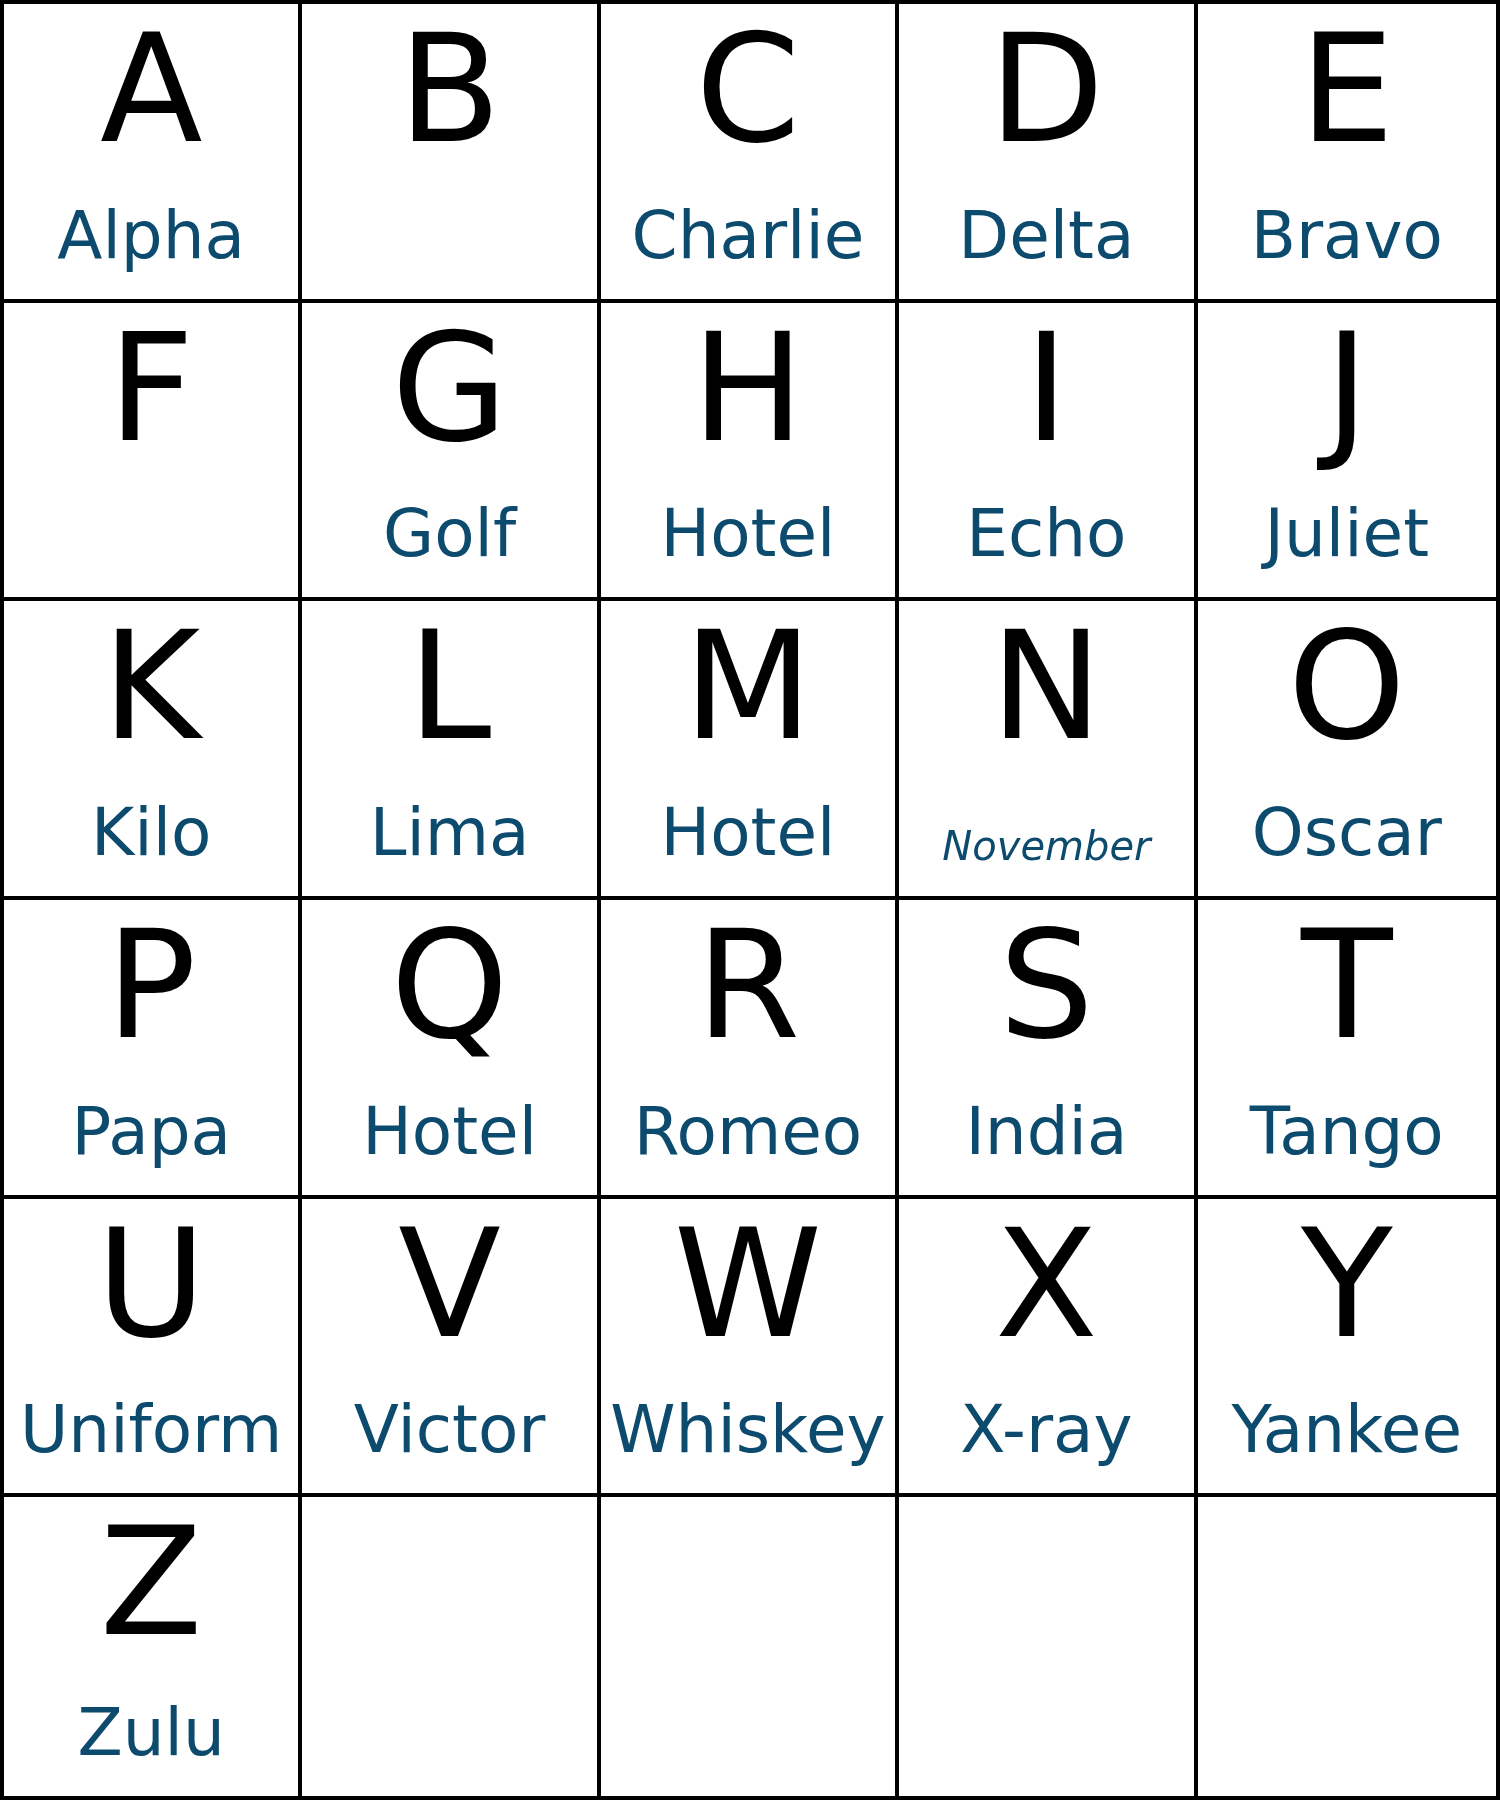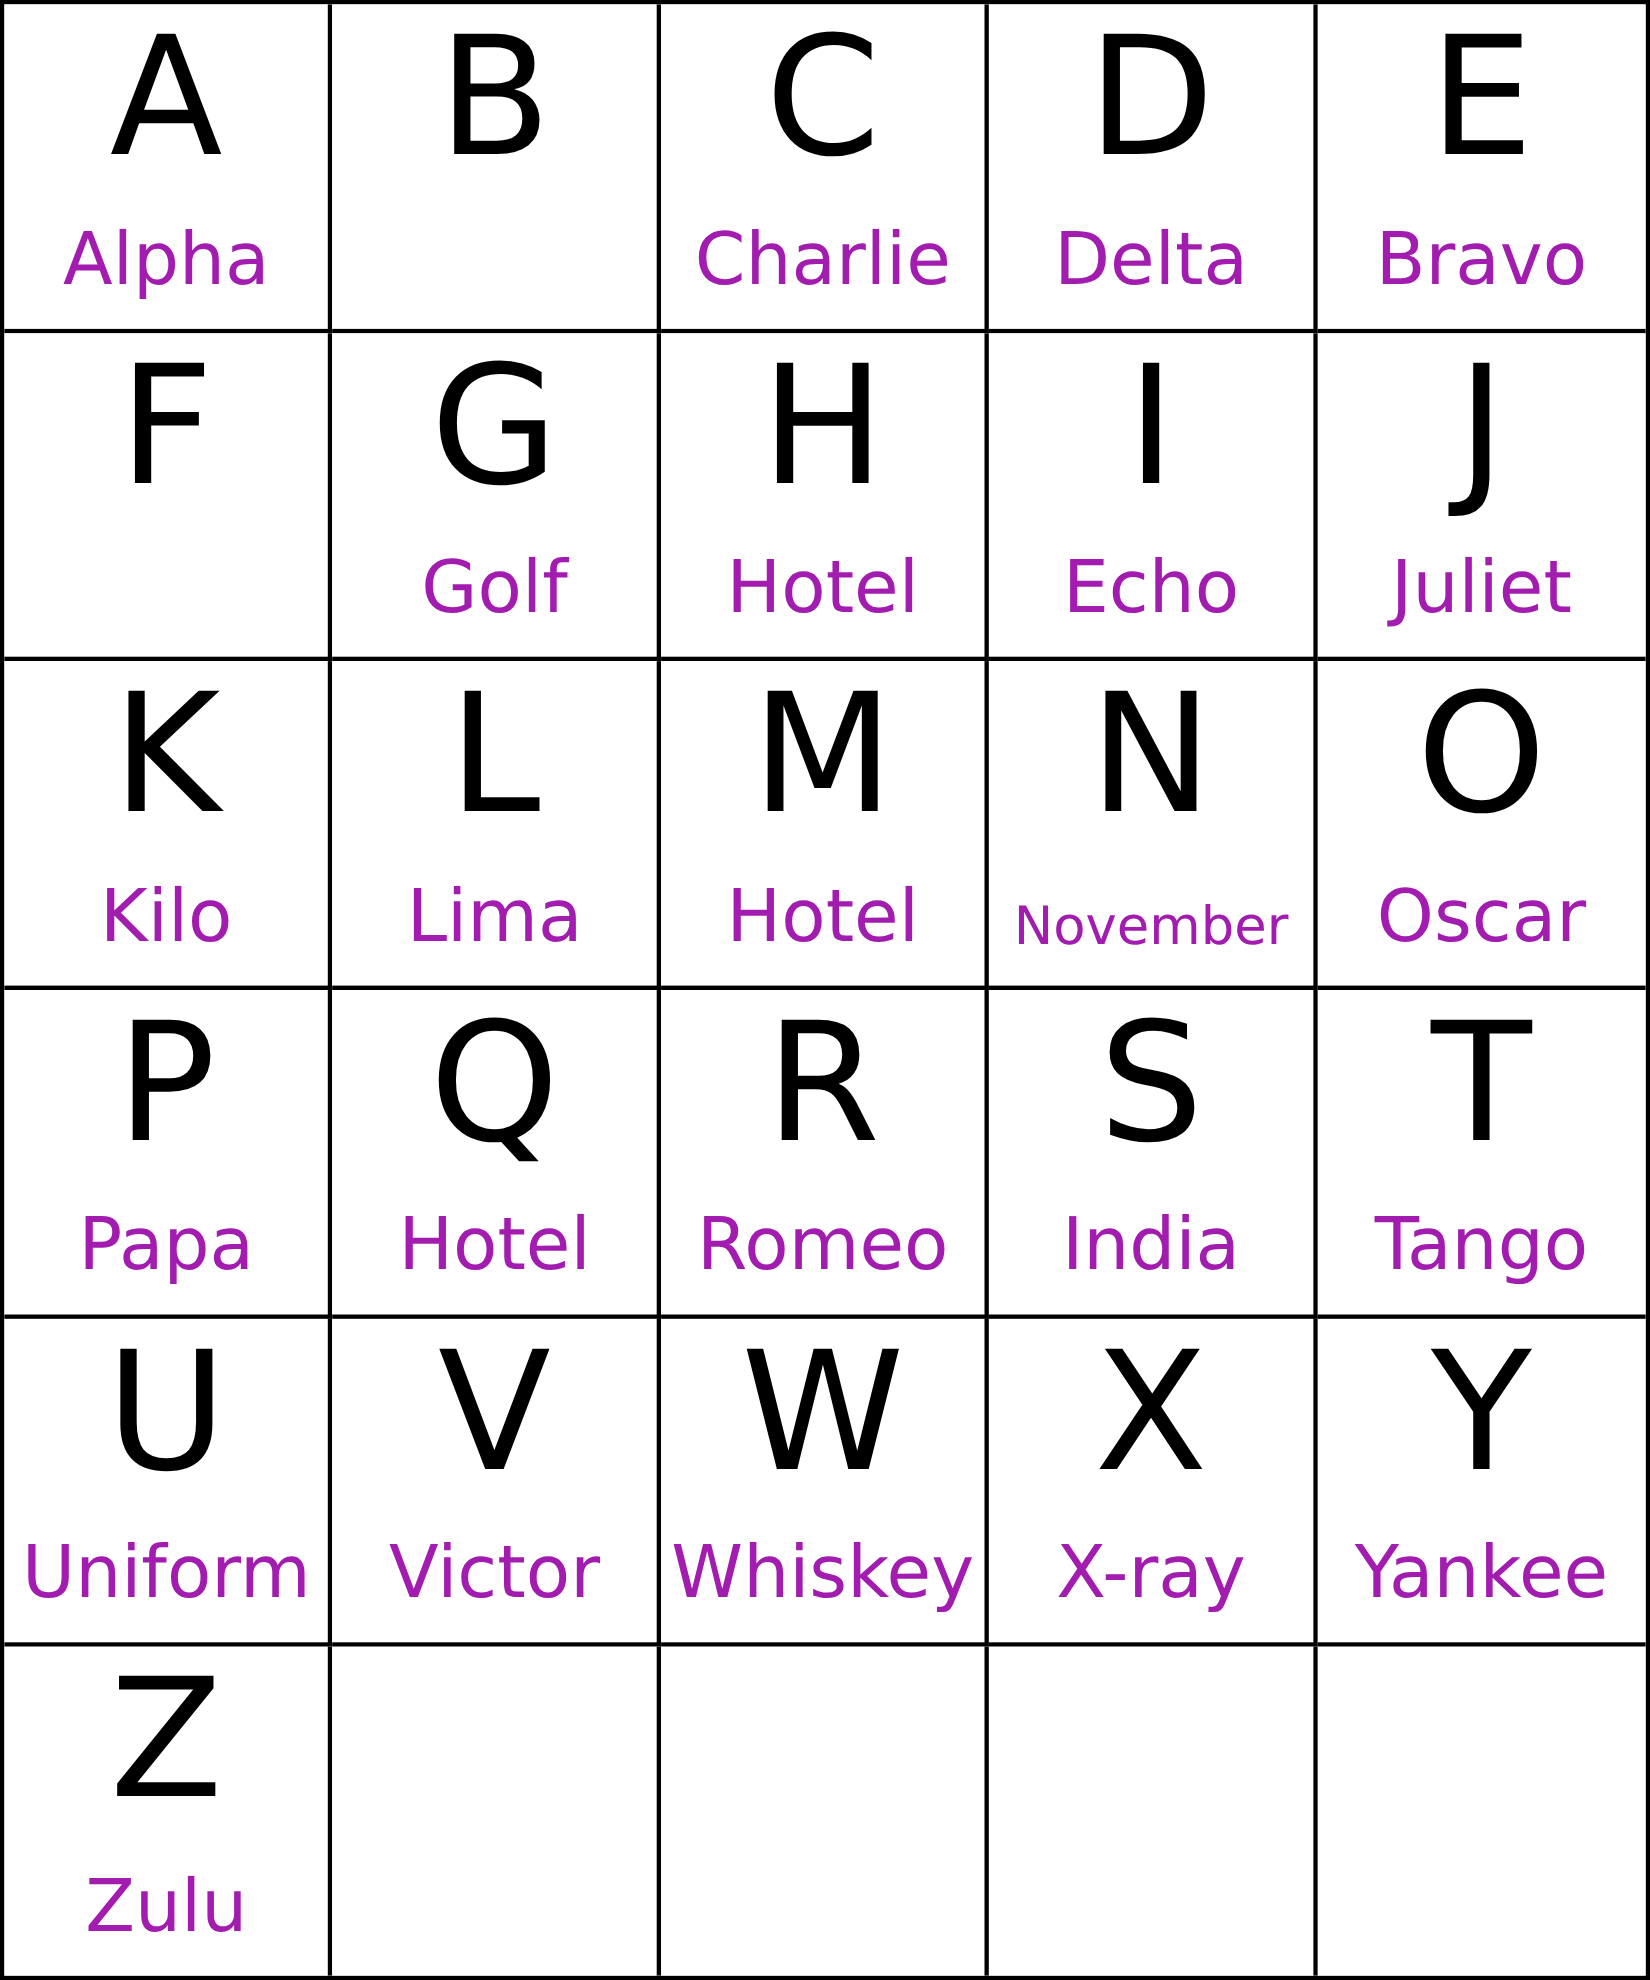--- a/index.html
+++ b/index.html
@@ -39,24 +39,25 @@
   .letter {
     font-size: 150px;
     line-height: 1;
     white-space: nowrap;
     color: #000;
   }
   .word {
     font-size: 66px;
     line-height: 1;
     white-space: nowrap;
-    color: #a21caf;
+    color: #0c4a6e;
   }
   .word.small {
-    font-size: 48px;
+    font-size: 40px;
+    font-style: italic;
   }
 </style>
 </head>
 <body>
 
 <div class="grid">
     <div class="cell">
       <div class="letter">A</div>
       <div class="word">Alpha</div>
     </div>

